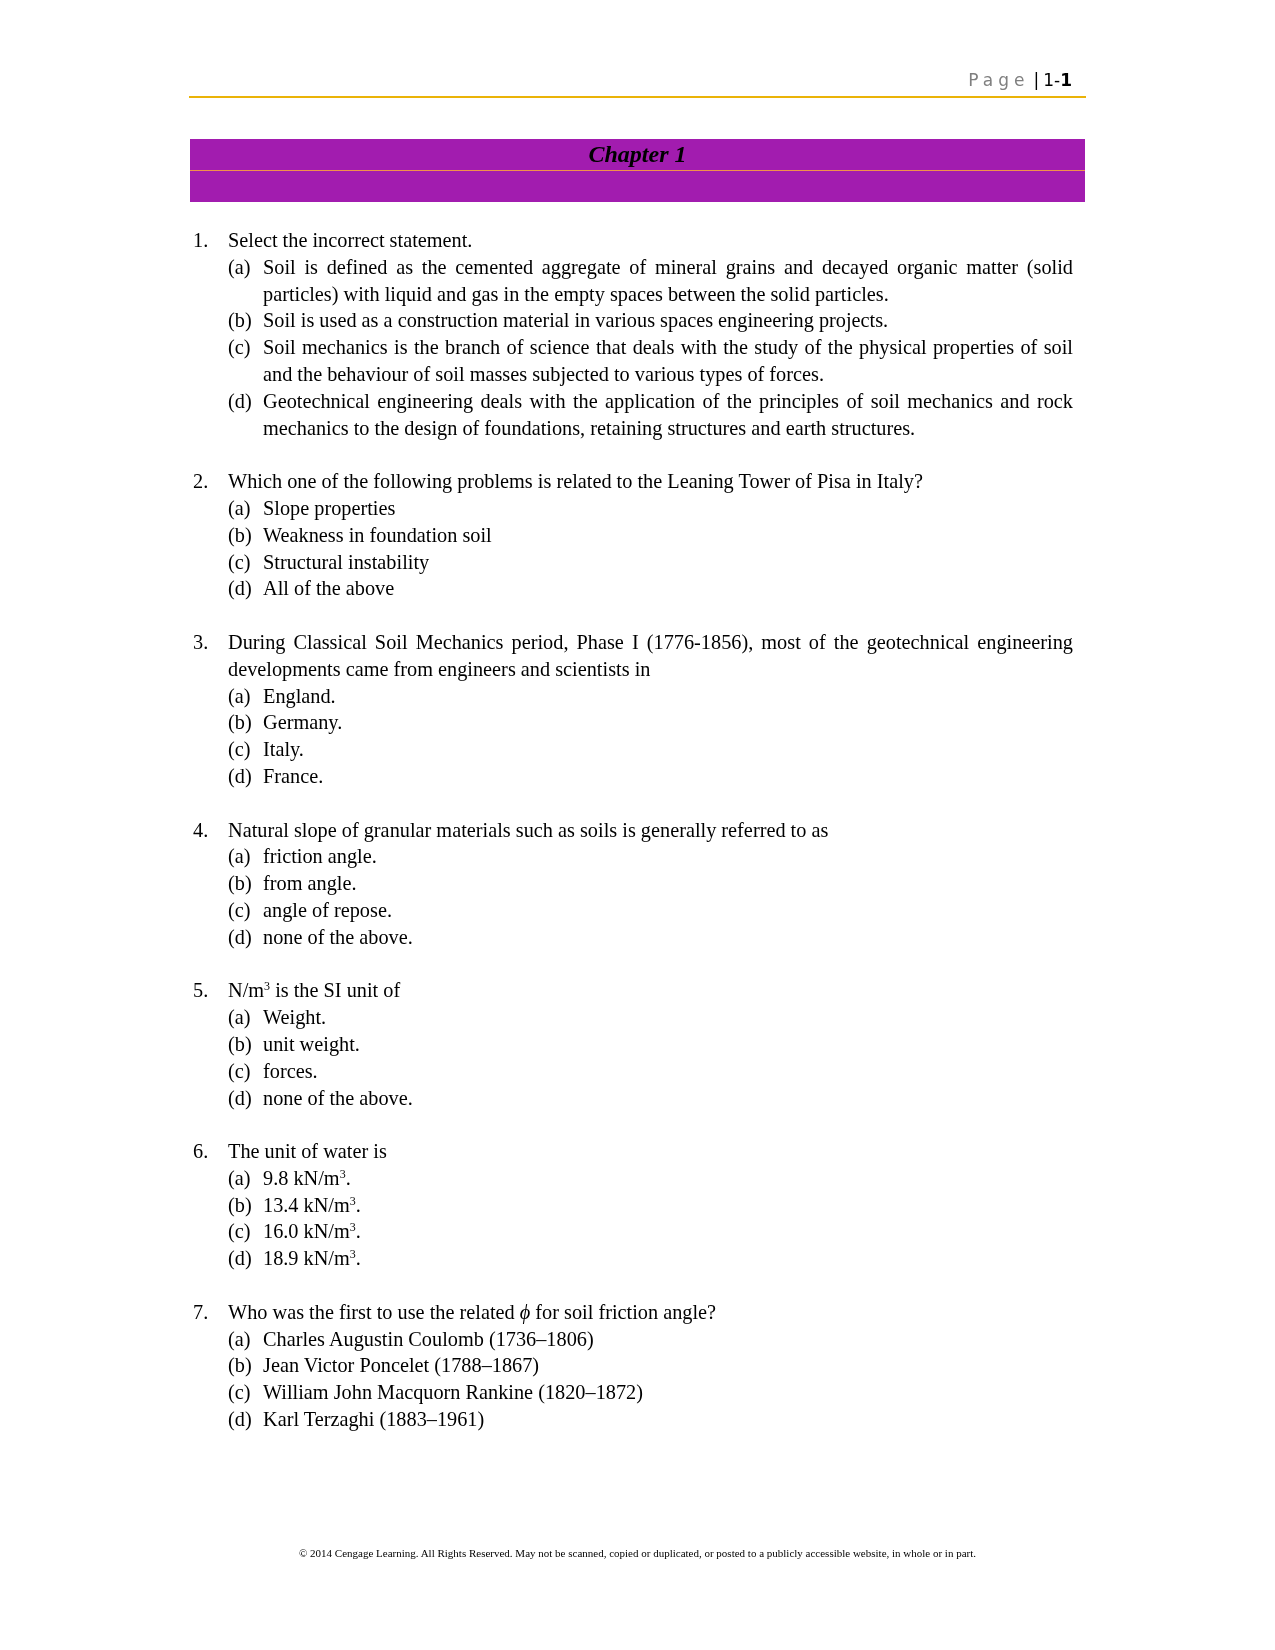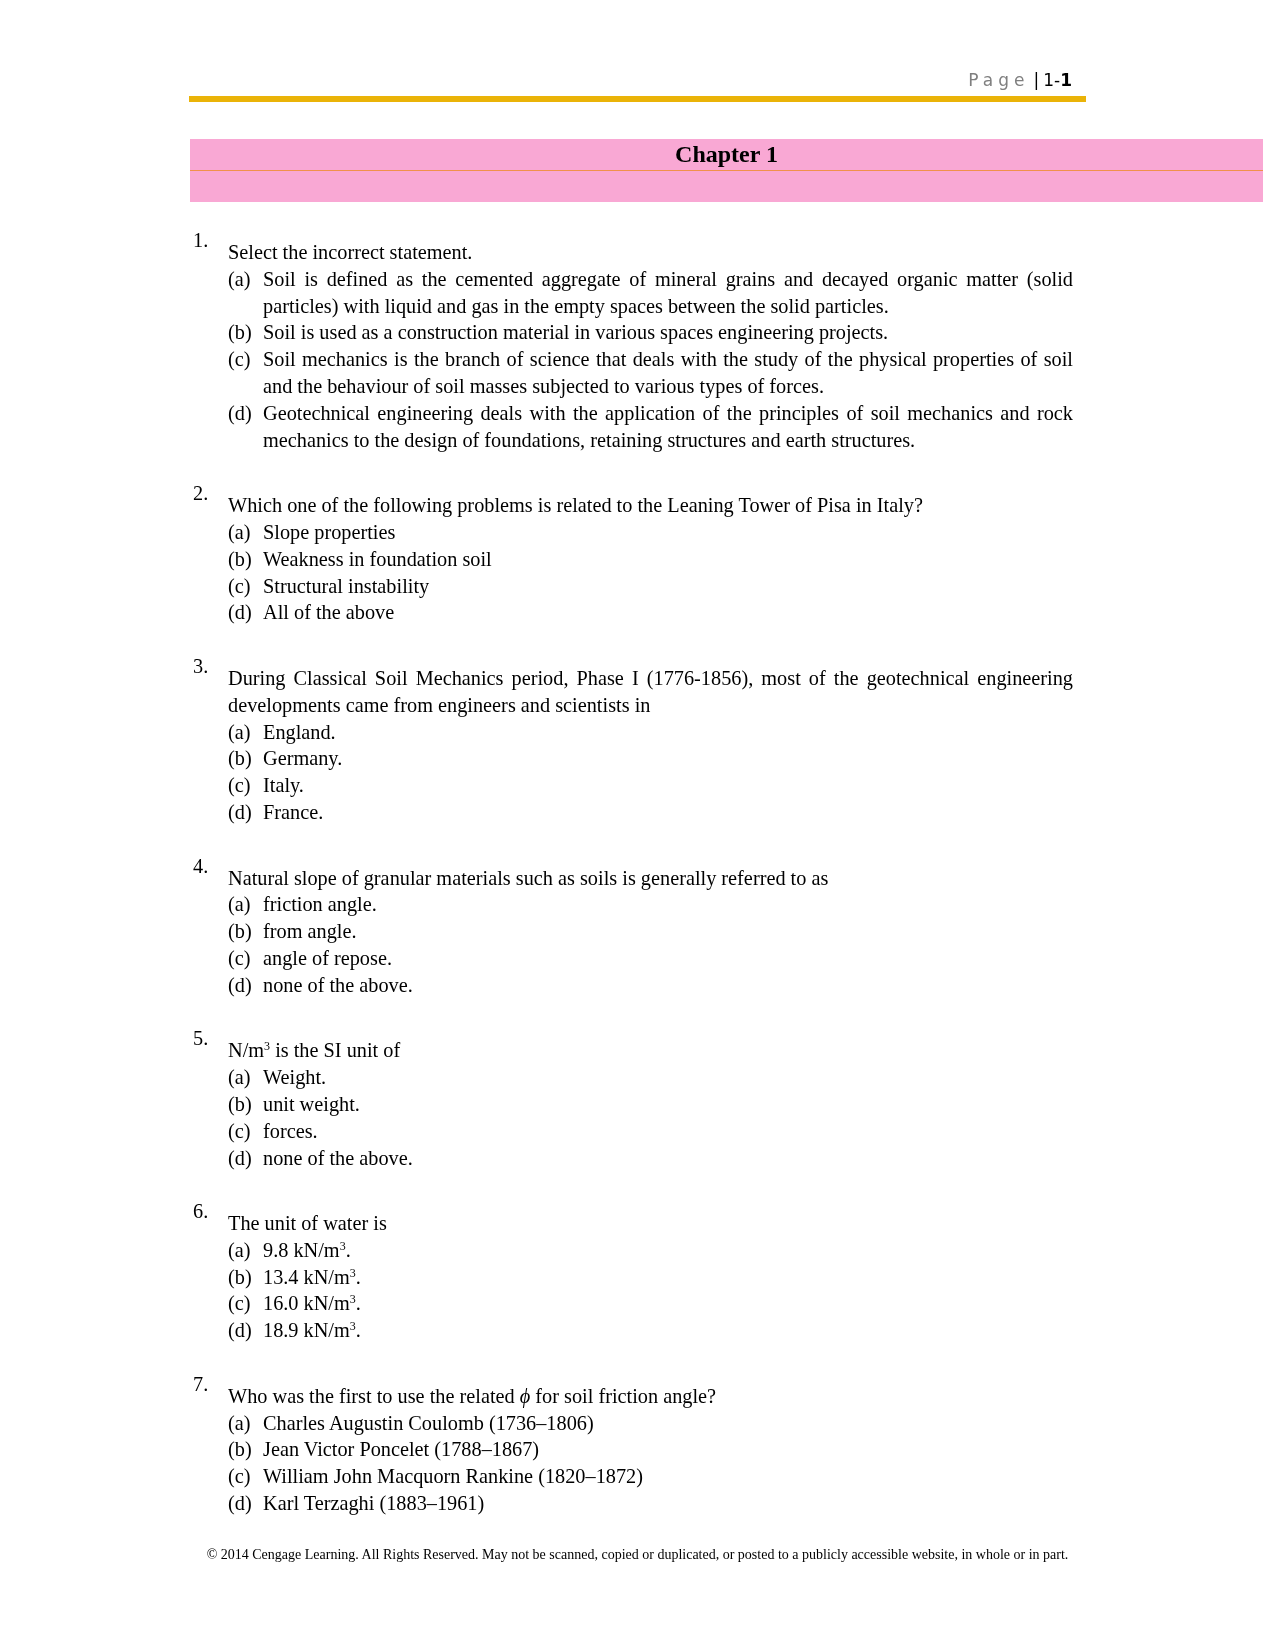--- a/index.html
+++ b/index.html
@@ -1,42 +1,42 @@
 <!DOCTYPE html>
 <html><head>
 <meta charset="utf-8">
 <style>
   html, body { margin: 0; padding: 0; background: #ffffff; }
   body { width: 1275px; height: 1650px; position: relative; overflow: hidden;
          font-family: "Liberation Serif", "DejaVu Serif", serif; color: #000; }
   .page-header { position: absolute; left: 189px; top: 68px; width: 897px; height: 28px;
-                 border-bottom: 6px solid #eab308; }
+                 border-bottom: 2px solid #eab308; }
   .page-num { position: absolute; right: 14px; top: 2px; font-family: "DejaVu Sans", "Liberation Sans", sans-serif;
               font-size: 17px; color: #000; white-space: nowrap; }
   .page-word { color: #7f7f7f; letter-spacing: 5px; margin-right: 4px; }
   .page-sep { margin-right: 4px; }
   .page-val { font-weight: normal; }
   .page-val b { font-weight: bold; }
-  .chapter-bar { position: absolute; left: 190px; top: 139px; width: 1073px; height: 63px;
-                 background: #f9a8d4; }
+  .chapter-bar { position: absolute; left: 190px; top: 139px; width: 895px; height: 63px;
+                 background: #a21caf; font-style: italic; }
   .chapter-line { height: 31px; line-height: 31px; text-align: center; font-weight: bold;
                   font-size: 24px; color: #000; }
   .chapter-line.first { border-bottom: 1px solid #f1914a; }
   .questions { position: absolute; left: 193px; top: 227px; width: 880px; font-size: 20.3px; line-height: 26.8px; }
   .q { margin-bottom: 26.8px; }
   .q-row { display: flex; }
   .q-num { width: 35px; flex: none; }
-  .q-text { flex: 1; text-align: justify; margin-top: 12px; }
+  .q-text { flex: 1; text-align: justify; }
   .opt-row { display: flex; margin-left: 35px; }
   .opt-label { width: 35px; flex: none; }
   .opt-text { flex: 1; text-align: justify; }
   sup { font-size: 12px; line-height: 0; vertical-align: 7px; }
   .phi { font-style: italic; }
   .footer { position: absolute; left: 0; width: 1275px; top: 1547px; text-align: center;
-            font-size: 14px; color: #000; }
+            font-size: 11px; color: #000; }
 </style>
 </head>
 <body>
 
 <div class="page-header">
   <div class="page-num">
     <span class="page-word">Page</span><span class="page-sep">|</span><span class="page-val"><span>1-</span><b>1</b></span>
   </div>
 </div>
 

